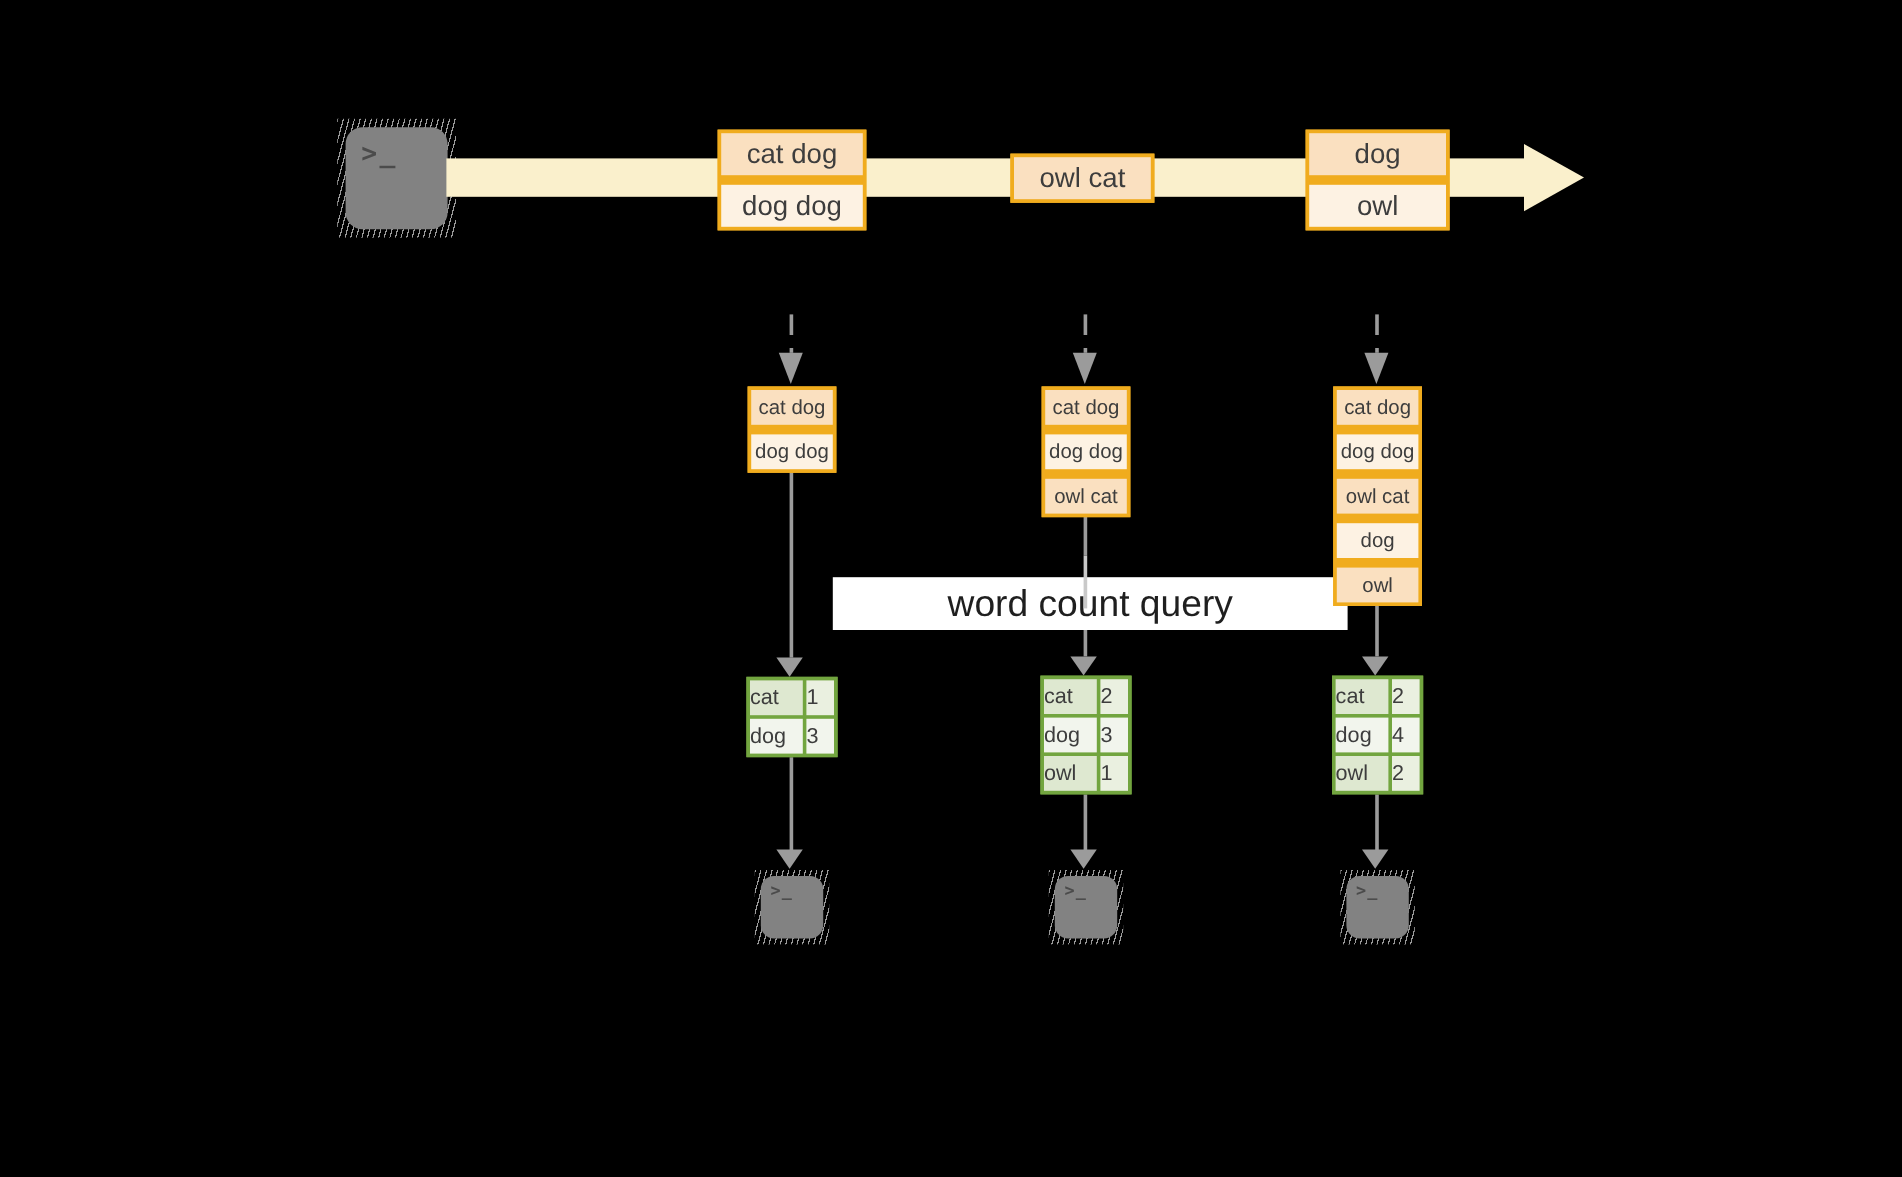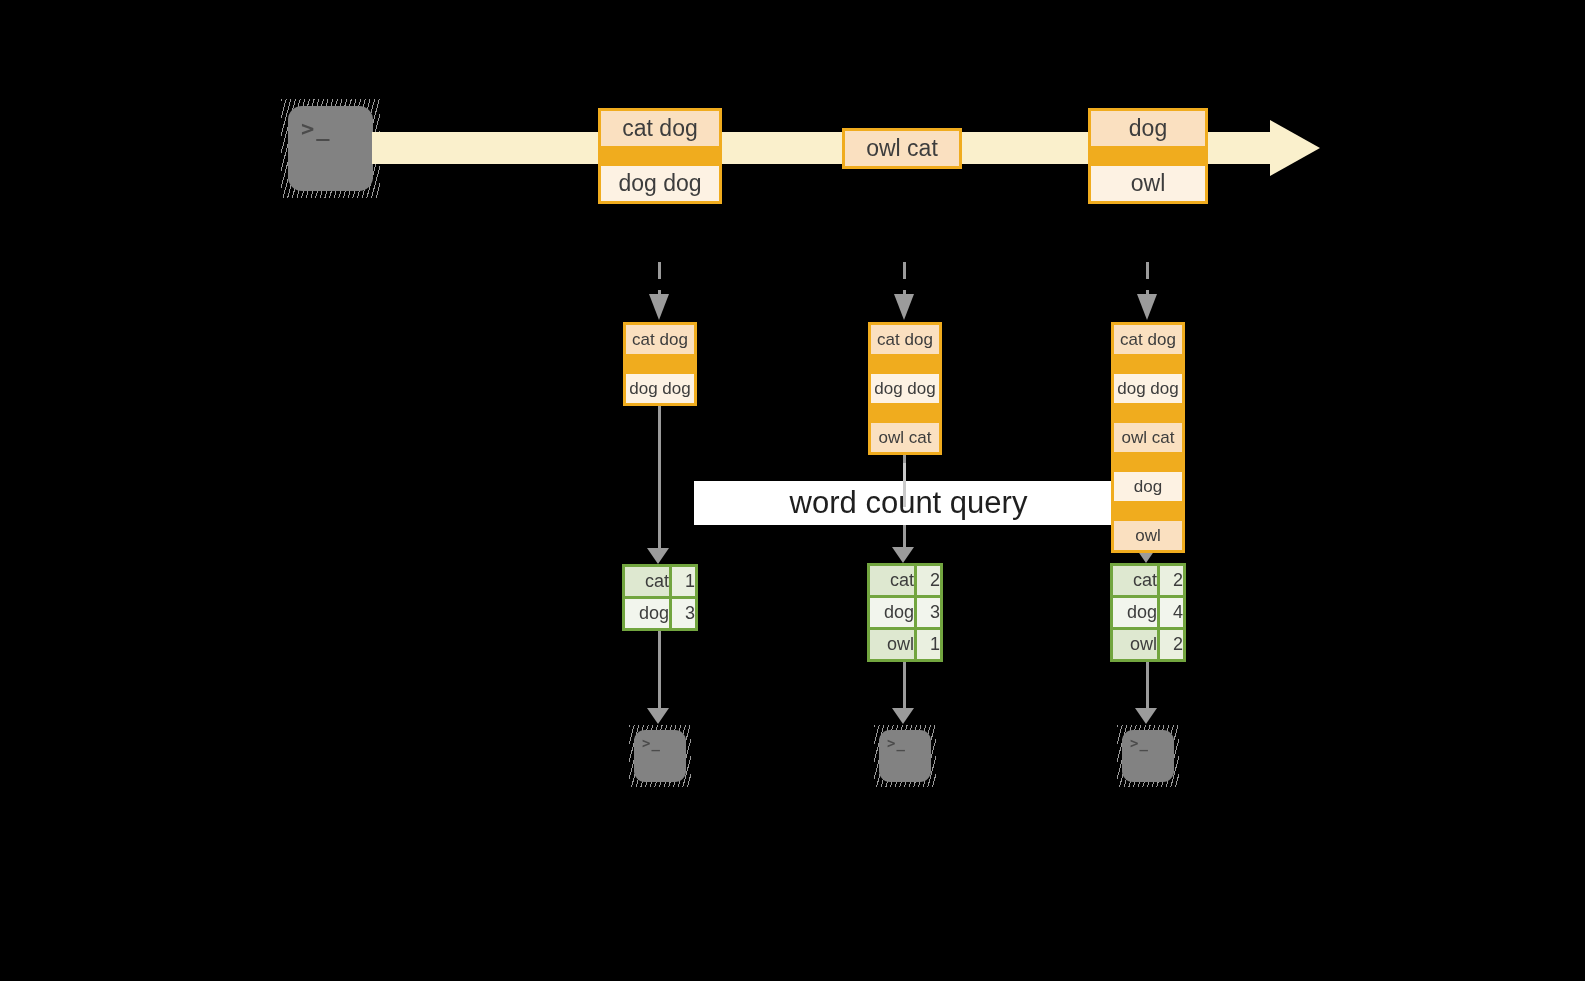--- a/index.html
+++ b/index.html
@@ -44,21 +44,21 @@
     border:3px solid var(--c-amber,#F0AC1E);
     box-sizing:border-box;
     background:var(--c-amber,#F0AC1E);
   }
   .ocell{
     text-align:center;
     overflow:hidden;white-space:nowrap;
   }
   .ocell.dark{background:var(--c-peach,#FAE0C0);}
   .ocell.light{background:var(--c-cream,#FDF2E3);}
-  .ocell + .ocell{margin-top:20px;}
+  .ocell + .ocell{margin-top:8px;}
   .big .ocell{height:35px;line-height:35px;font-size:23px;}
   .stack .ocell{height:29px;line-height:29px;font-size:17px;}
   .stack{z-index:3;}
 
   
   .vline{width:3px;background:var(--c-gray,#9B9B9B);}
   .vline.overbanner{background:#c9c9c9;z-index:2;}
   .dash-line{
     width:3px;
     background:repeating-linear-gradient(to bottom,var(--c-gray,#9B9B9B) 0 17px,transparent 17px 28px);
@@ -85,21 +85,21 @@
   
   .gtable{
     border:3px solid var(--c-green,#72A53F);
     box-sizing:border-box;
     background:var(--c-green,#72A53F);
     z-index:3;
   }
   .gt-row{display:flex;}
   .gt-row + .gt-row{margin-top:3px;}
   .gt-word,.gt-count{
-    height:29px;line-height:29px;font-size:18px;text-align:right;
+    height:29px;line-height:29px;font-size:18px;text-align:left;
     overflow:hidden;white-space:nowrap;
   }
   .gt-word{width:44px;}
   .gt-count{width:23px;margin-left:3px;}
   .gt-row.dark .gt-word{background:var(--c-sage_dark,#DEE8D0);}
   .gt-row.dark .gt-count{background:var(--c-sage_mid,#EAF0E0);}
   .gt-row.light .gt-word,.gt-row.light .gt-count{background:var(--c-sage_light,#F2F5ED);}
 </style>
 </head>
 <body>

